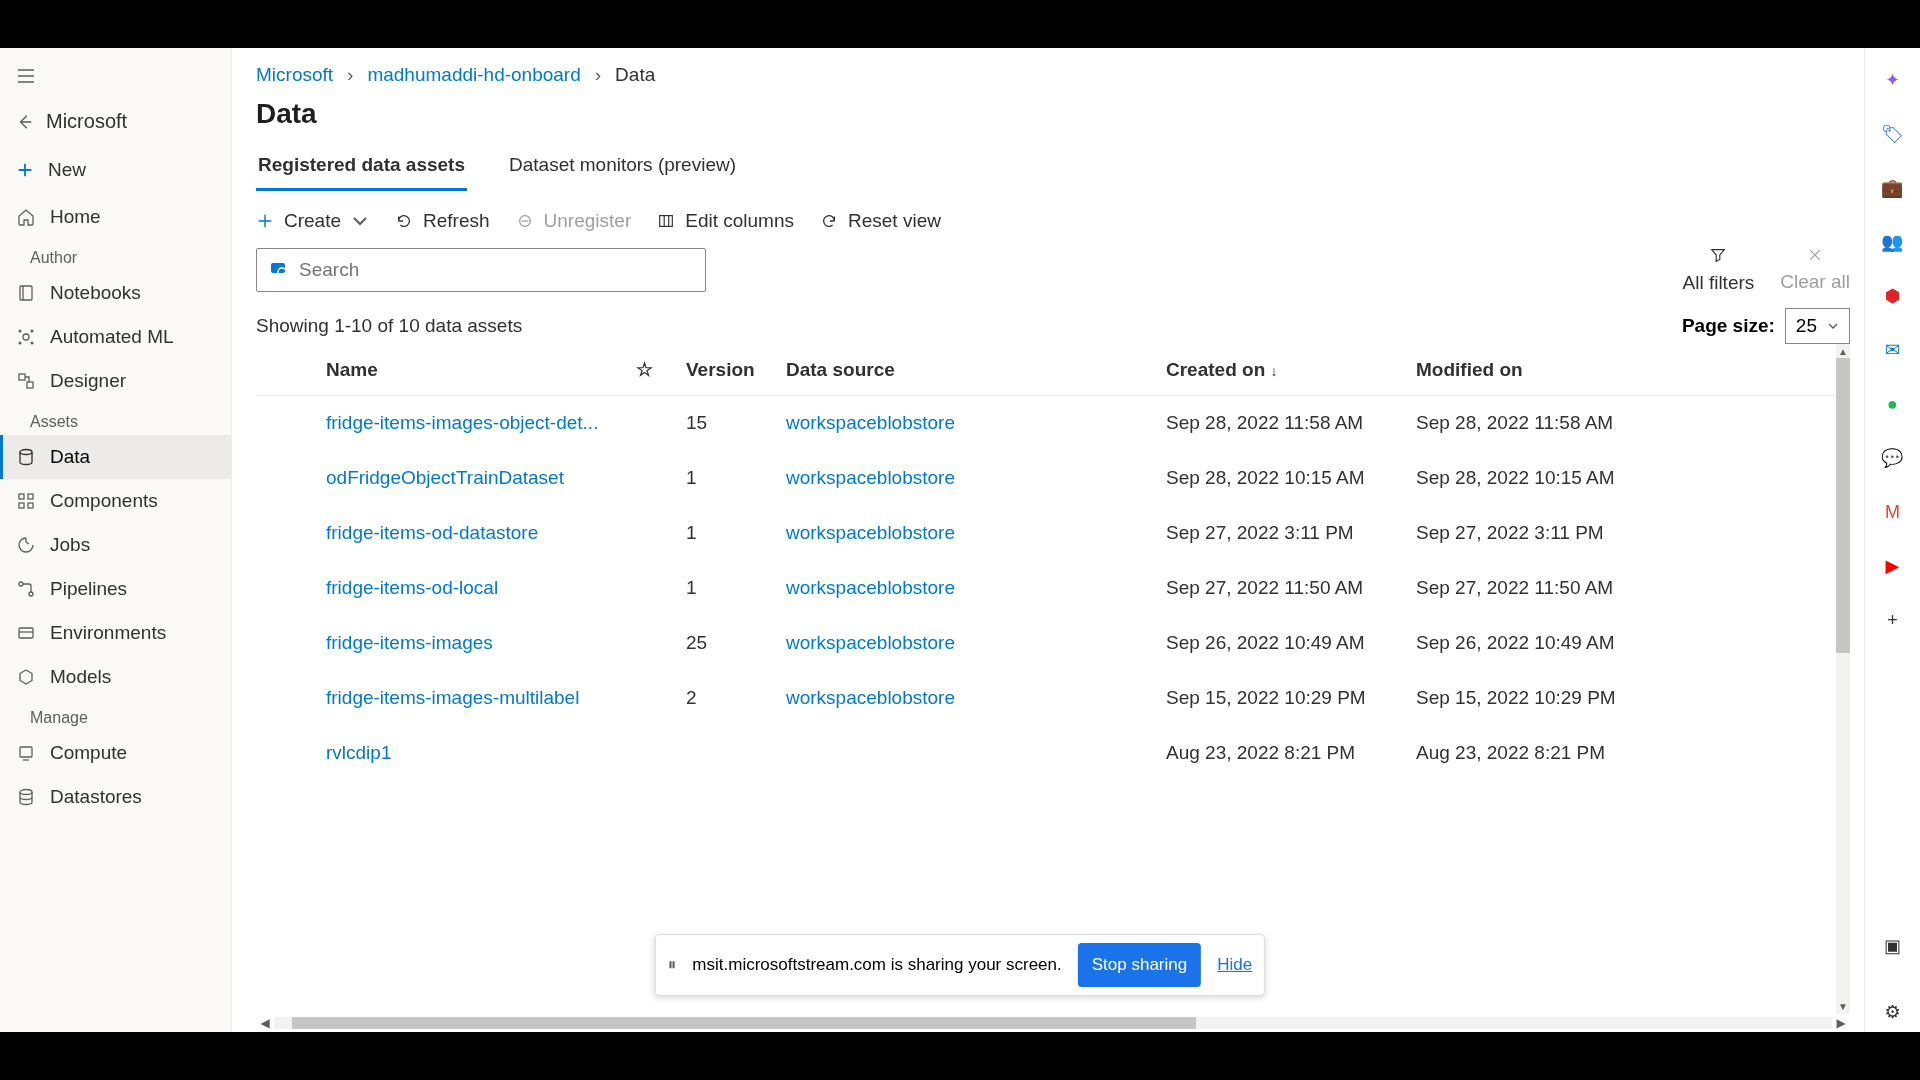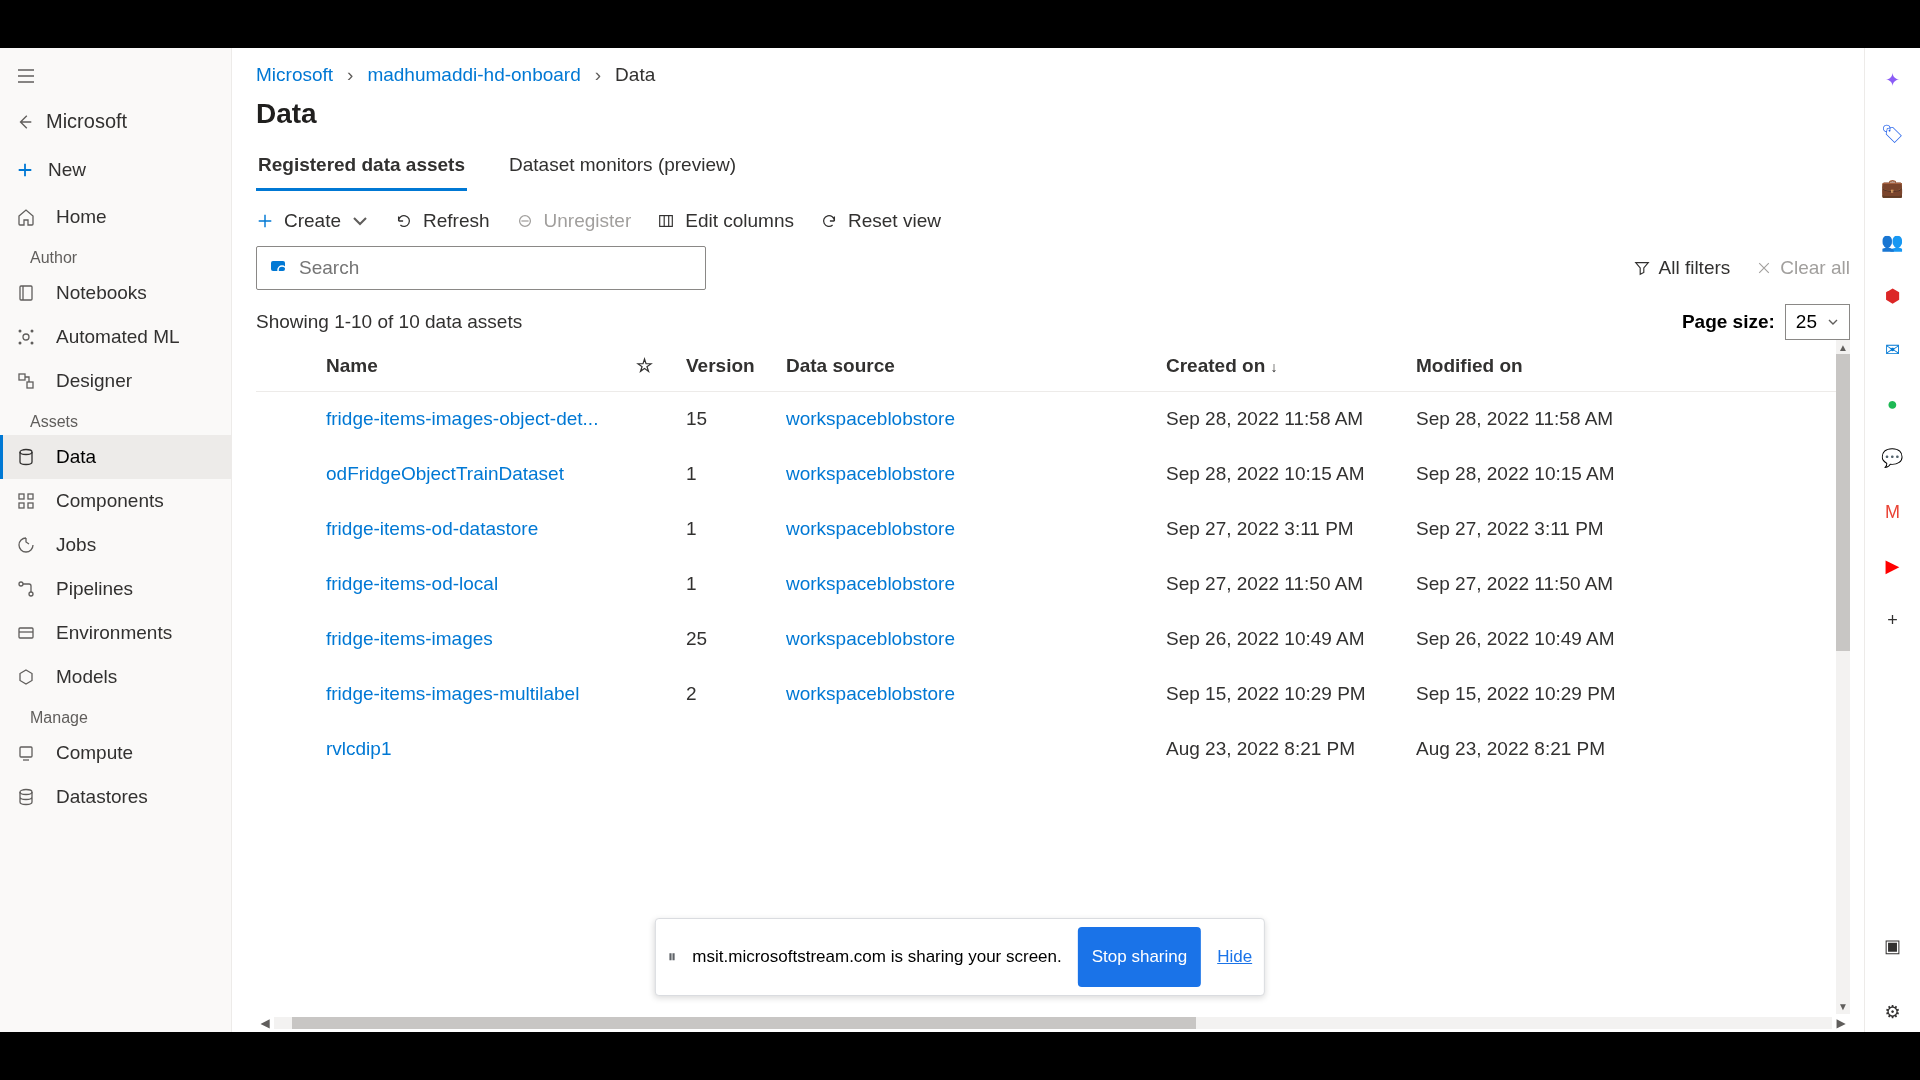--- a/index.html
+++ b/index.html
@@ -23,21 +23,21 @@
   display: flex;
   flex-direction: column;
   padding-top: 10px;
 }
 .hamburger { padding: 8px 16px; cursor: pointer; }
 .hamburger svg { width: 20px; height: 20px; stroke: #605e5c; }
 .back-link { display: flex; align-items: center; gap: 12px; padding: 12px 16px; font-size: 20px; color: #323130; cursor: pointer; }
 .back-link svg { width: 18px; height: 18px; }
 .new-btn { display: flex; align-items: center; gap: 14px; padding: 14px 16px; font-size: 19px; color: #323130; cursor: pointer; }
 .new-btn svg { width: 18px; height: 18px; stroke: #0078d4; stroke-width: 2; }
-.nav-item { display: flex; align-items: center; gap: 20px; padding: 11px 16px; font-size: 19px; color: #323130; cursor: pointer; }
+.nav-item { display: flex; align-items: center; gap: 14px; padding: 11px 16px; font-size: 19px; color: #323130; cursor: pointer; }
 .nav-item.active { background: #edebe9; color: #000; border-left: 3px solid #0078d4; padding-left: 13px;}
 .nav-item svg { width: 20px; height: 20px; flex-shrink: 0; }
 .section-label { padding: 10px 16px 4px 30px; font-size: 16px; color: #605e5c; }
 
 
 .main { flex: 1; display: flex; flex-direction: column; padding: 10px 14px 0 24px; overflow: hidden;}
 .breadcrumb { display: flex; align-items: center; gap: 14px; font-size: 19px; color: #605e5c; padding: 6px 0 12px 0;}
 .breadcrumb a { color: #0078d4; text-decoration: none; cursor: pointer; }
 .breadcrumb .current { color: #323130; }
 .page-title { font-size: 28px; font-weight: 600; color: #201f1e; margin-bottom: 16px; }
@@ -47,21 +47,21 @@
 
 .toolbar { display: flex; align-items: center; gap: 26px; margin-bottom: 14px;}
 .tool-btn { display: flex; align-items: center; gap: 10px; font-size: 19px; color: #323130; cursor: pointer; }
 .tool-btn.disabled { color: #a19f9d; }
 .tool-btn svg { width: 18px; height: 18px; }
 
 .search-row { display: flex; justify-content: space-between; align-items: center; margin-bottom: 14px;}
 .search-box { display: flex; align-items: center; gap: 10px; width: 450px; border: 1px solid #8a8886; border-radius: 2px; padding: 10px 12px; font-size: 19px; color: #605e5c;}
 .search-box input { border: none; outline: none; font-size: 19px; flex: 1; background: transparent; color: #605e5c;}
 .filters-right { display: flex; gap: 26px; align-items: center; }
-.filters-right .f-btn { display:flex; align-items:center; gap:8px; font-size: 19px; color:#323130; cursor:pointer;}
+.filters-right .f-btn { display:flex; align-items:center; gap:8px; font-size: 19px; color:#323130; cursor:pointer;flex-direction:column;}
 .filters-right .f-btn.disabled { color: #a19f9d; }
 
 .count-row { display:flex; justify-content: space-between; align-items:center; margin-bottom: 0;}
 .count-text { font-size: 19px; color:#323130; }
 .page-size { display:flex; align-items:center; gap:10px; font-size:19px;}
 .page-size-sel { display:flex; align-items:center; gap:10px; border:1px solid #8a8886; padding: 6px 10px; cursor:pointer;}
 
 .table-wrap { flex:1; overflow:auto; position:relative;}
 table { width: 100%; border-collapse: collapse; font-size: 19px; }
 th { text-align: left; font-weight: 600; color: #323130; padding: 14px 10px; border-bottom: 1px solid #edebe9; }
@@ -73,21 +73,21 @@
 .hscroll .track { flex:1; height:12px; background:#f3f2f1; position:relative;}
 .hscroll .thumb { position:absolute; left:18px; width:58%; height:12px; background:#c8c6c4; }
 .hscroll .arrow { width: 18px; text-align:center; color:#605e5c; font-size:12px; cursor:pointer;}
 
 
 .right-rail { width: 56px; background:#fff; border-left:1px solid #edebe9; display:flex; flex-direction:column; align-items:center; gap:30px; padding-top: 20px; position: relative;}
 .rail-icon { width:24px; height:24px; display:flex; align-items:center; justify-content:center; font-size:18px; cursor:pointer;}
 
 
 .share-bar { position:absolute; left:50%; transform:translateX(-50%); bottom: 36px; background:#fff; border:1px solid #dadce0; border-radius:4px; box-shadow: 0 2px 6px rgba(0,0,0,.15); display:flex; align-items:center; gap:16px; padding: 8px 12px; font-size:17px; z-index:100;}
-.share-bar .stop { background:#1a73e8; color:#fff; border:none; padding:20px 14px; font-size:17px; border-radius:4px; cursor:pointer;}
+.share-bar .stop { background:#1a73e8; color:#fff; border:none; padding:12px 14px; font-size:17px; border-radius:4px; cursor:pointer;}
 .share-bar .hide { color:#1a73e8; text-decoration:underline; cursor:pointer;}
 
 .vscroll-track { position:absolute; right:0; top:0; bottom:0; width:14px; background:#f3f2f1;}
 .vscroll-thumb { position:absolute; right:0; top:14px; width:14px; height:44%; background:#c8c6c4;}
 .vscroll-arrow { position:absolute; right:2px; font-size:10px; color:#605e5c;}
 </style>
 </head>
 <body>
 
 <div class="letterbox-top"></div>

